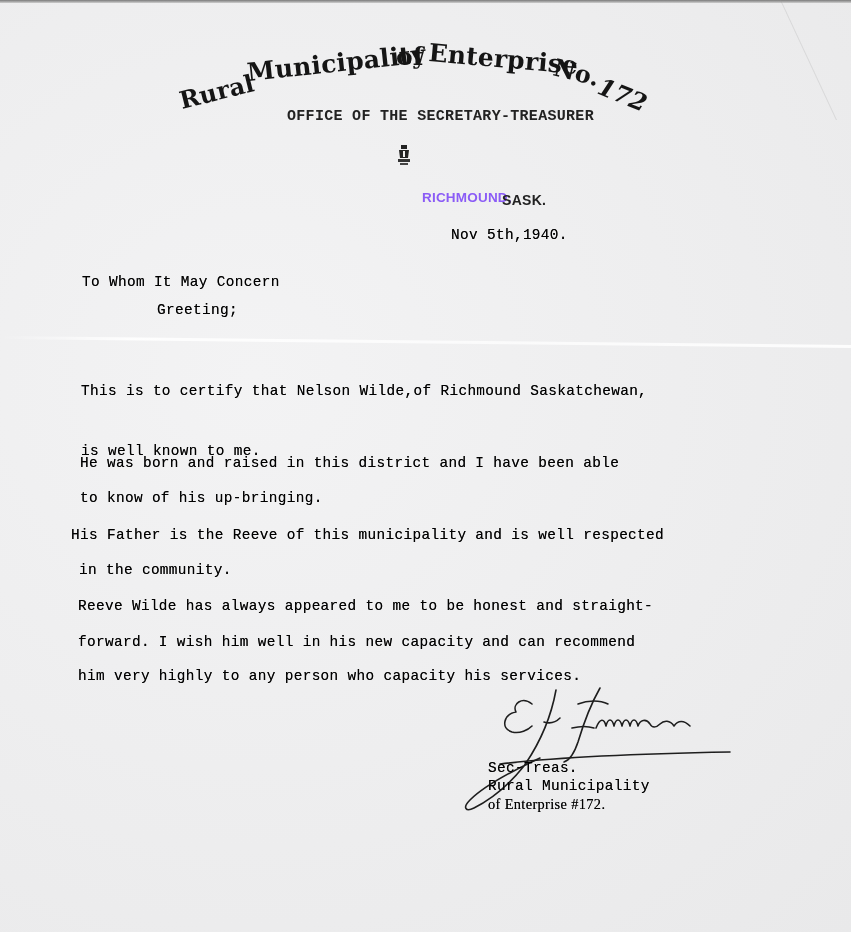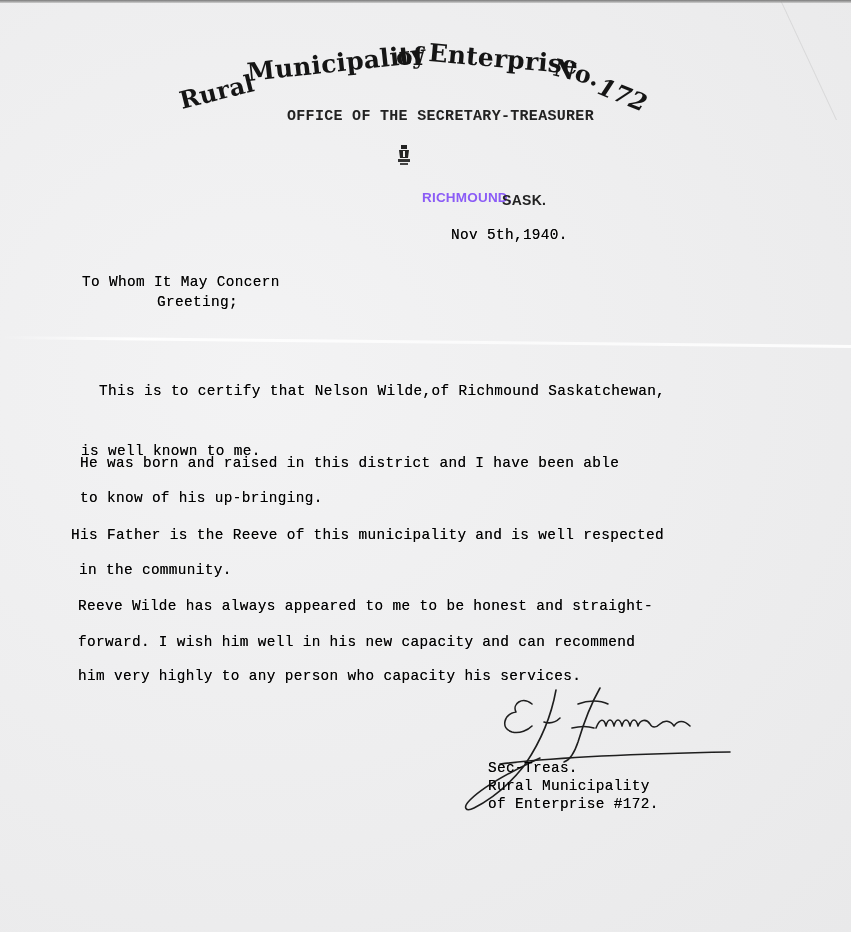--- a/index.html
+++ b/index.html
@@ -97,23 +97,23 @@
     <rect x="3" y="18" width="8" height="2" fill="#444"></rect>
   </svg>
 </div>
 
 <div class="richmound">RICHMOUND,</div>
 <div class="sask">SASK.</div>
 
 <div class="typed" style="left:451px; top:227px;">Nov 5th,1940.</div>
 
 <div class="typed" style="left:82px; top:274px;">To Whom It May Concern</div>
-<div class="typed" style="left:157px; top:294px;">Greeting;</div>
+<div class="typed" style="left:157px; top:302px;">Greeting;</div>
 
-<div class="typed" style="left:81px; top:383px;margin-left:18px;">This is to certify that Nelson Wilde,of Richmound Saskatchewan,</div>
+<div class="typed" style="left:81px; top:383px;">This is to certify that Nelson Wilde,of Richmound Saskatchewan,</div>
 <div class="typed" style="left:81px; top:419px;margin-top:24px;">is well known to me.</div>
 <div class="typed" style="left:80px; top:455px;">He was born and raised in this district and I have been able</div>
 <div class="typed" style="left:80px; top:490px;">to know of his up-bringing.</div>
 <div class="typed" style="left:71px; top:527px;">His Father is the Reeve of this municipality and is well respected</div>
 <div class="typed" style="left:79px; top:562px;">in the community.</div>
 <div class="typed" style="left:78px; top:598px;">Reeve Wilde has always appeared to me to be honest and straight-</div>
 <div class="typed" style="left:78px; top:634px;">forward. I wish him well in his new capacity and can recommend</div>
 <div class="typed" style="left:78px; top:668px;">him very highly to any person who capacity his services.</div>
 
 <div class="signature">
@@ -131,13 +131,13 @@
 
       <path d="M136 46 C140 36 144 36 146 44 C148 36 152 36 154 44 C156 36 160 36 162 44 C164 36 168 36 170 44 C172 36 176 36 178 44 C180 38 186 36 190 42 C192 46 196 46 200 42 C204 38 210 38 214 44 C218 38 224 38 230 44"></path>
 
       <path d="M40 82 C90 76 160 72 270 70"></path>
     </g>
   </svg>
 </div>
 
 <div class="typed" style="left:488px; top:760px;">Sec-Treas.</div>
 <div class="typed" style="left:488px; top:778px;">Rural Municipality</div>
-<div class="typed" style="left:488px; top:796px;">of Enterprise #172.</div>
+<div class="typed" style="left:488px; top:796px;font-family:Liberation Serif, serif;">of Enterprise #172.</div>
 
 </body></html>

